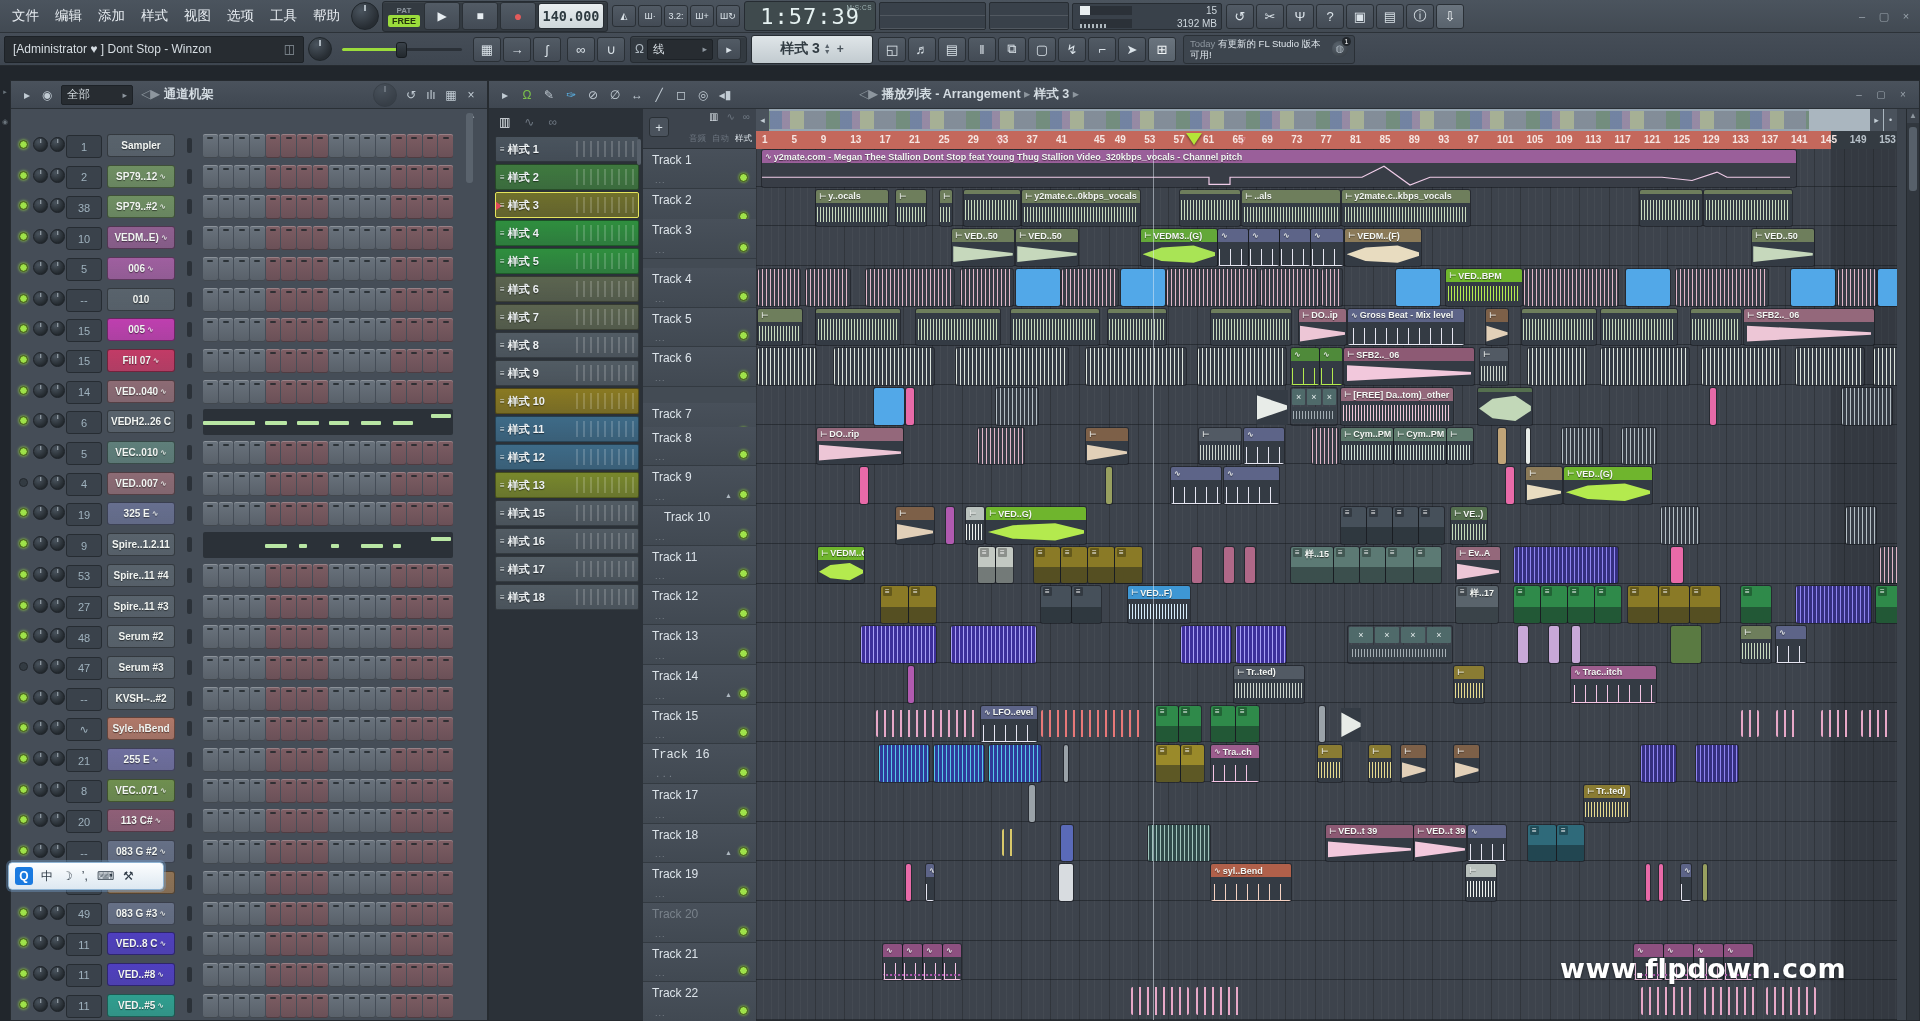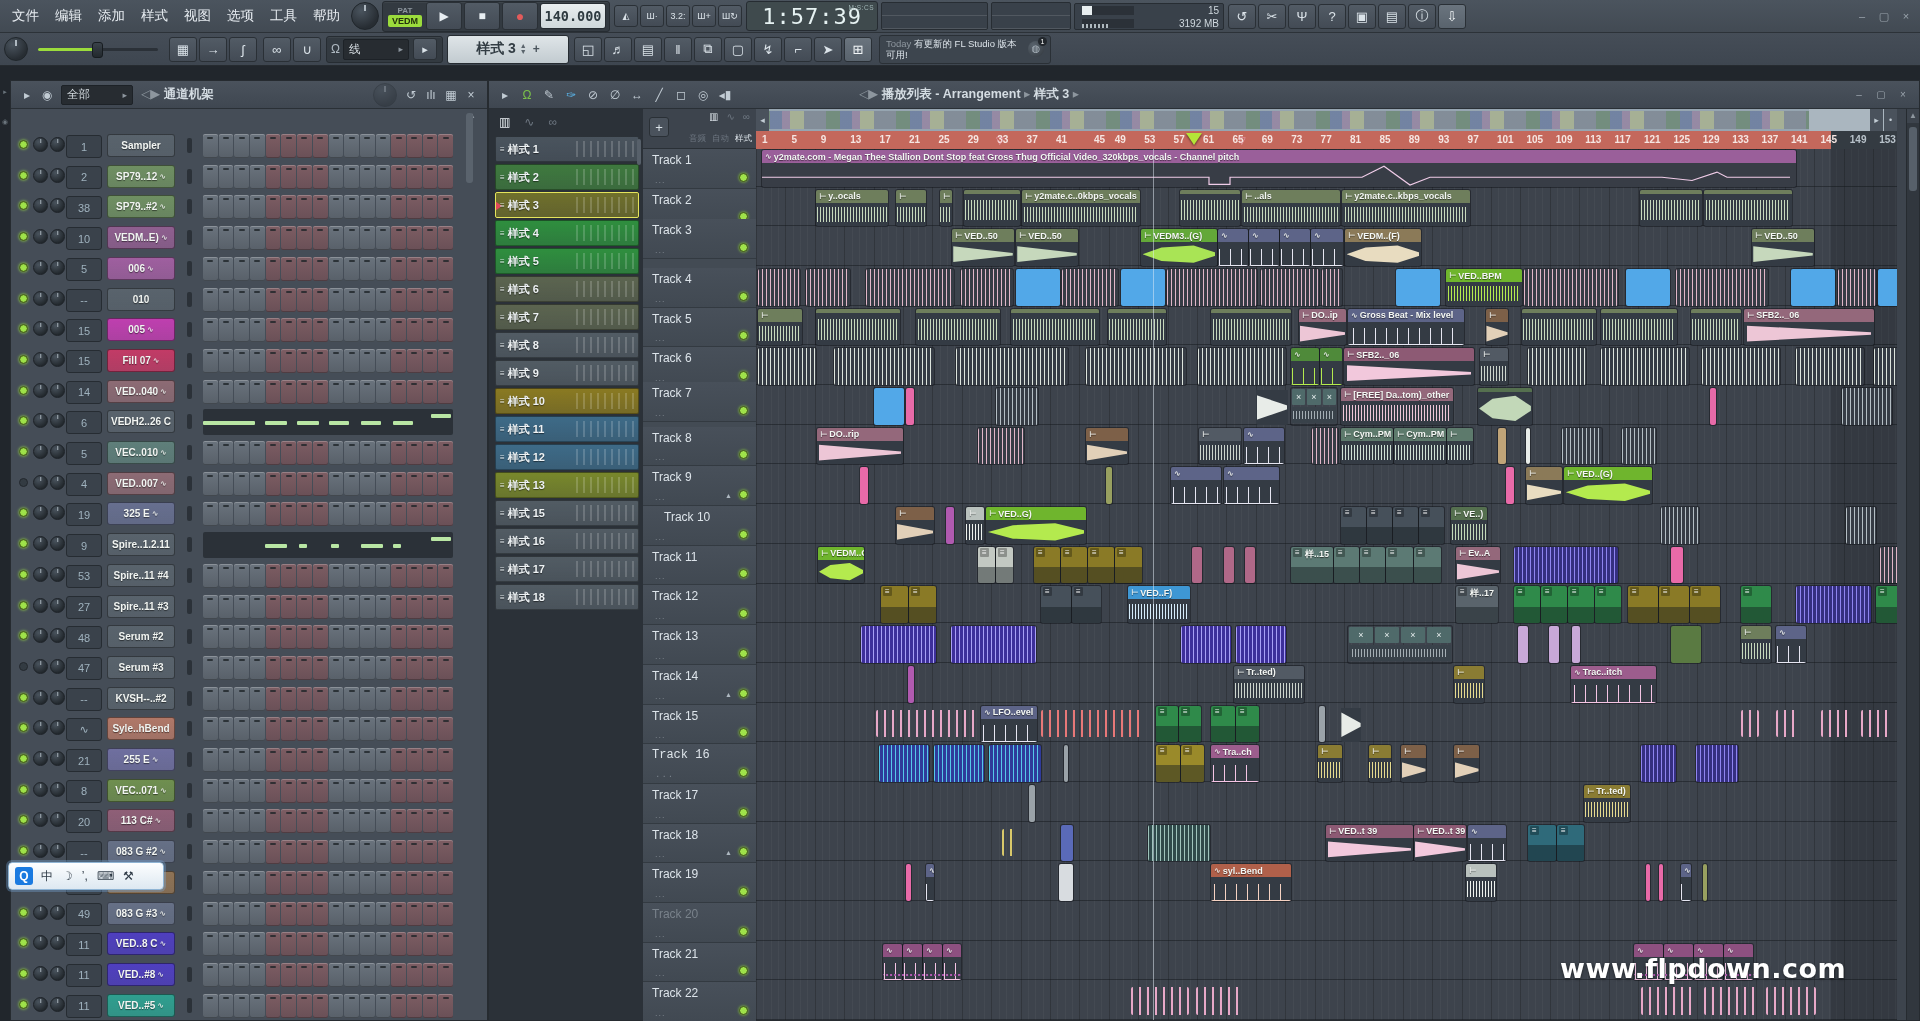--- a/index.html
+++ b/index.html
@@ -220,21 +220,21 @@
         <div class="menu-item">样式</div>
         <div class="menu-item">视图</div>
         <div class="menu-item">选项</div>
         <div class="menu-item">工具</div>
         <div class="menu-item">帮助</div>
       </nav>
     <div class="knob big"></div>
     <div class="ipanel f" style="height:29px;padding:0 3px;gap:2px">
       <div class="patsong">
         <div class="pat-lbl">PAT</div>
-        <div class="song-lbl">VEDM</div>
+        <div class="song-lbl">FREE</div>
       </div>
       <div class="tbtn">▶</div>
       <div class="tbtn">■</div>
       <div class="tbtn rec">●</div>
       <div class="lcd-tempo">140.000</div>
     </div>
     <div id="tb1-mini" class="f">
         <div class="ibtn sm" style="font-size: 9px;">◭</div>
         <div class="ibtn sm" style="font-size: 9px;">Ш·</div>
         <div class="ibtn sm" style="font-size: 9px;">3.2:</div>
@@ -268,20 +268,24 @@
         <div class="ibtn lit">⇩</div>
       </div>
     <div class="wc" id="wc-main" style="margin-left:auto">
         <div>–</div>
         <div>▢</div>
         <div>×</div>
       </div>
   </header>
 
   <header id="tb2">
+    <div id="admin">
+      <span>[Administrator ♥    ] Dont Stop - Winzon</span>
+      <span class="trash">◫</span>
+    </div>
     <div class="knob"></div>
     <div id="vslider">
         <div class="tr"></div>
         <div class="fill"></div>
         <div class="th"></div>
       </div>
     <div id="tb2-ga" class="f">
         <div class="ibtn">▦</div>
         <div class="ibtn">→</div>
         <div class="ibtn">ʃ</div>
@@ -1310,21 +1314,21 @@
         <div class="trk" style="top: 158.72px; height: 39.68px;">
           <div class="tname">Track 5</div>
           <div class="tdots">...</div>
           <div class="tled"></div>
         </div>
         <div class="trk" style="top: 198.4px; height: 39.68px;">
           <div class="tname">Track 6</div>
           <div class="tdots">...</div>
           <div class="tled"></div>
         </div>
-        <div class="trk" style="top: 233px; height: 39.68px;">
+        <div class="trk" style="top: 254px; height: 39.68px;">
           <div class="tname">Track 7</div>
           <div class="tdots">...</div>
           <div class="tled"></div>
         </div>
         <div class="trk" style="top: 277.76px; height: 39.68px;">
           <div class="tname">Track 8</div>
           <div class="tdots">...</div>
           <div class="tled"></div>
         </div>
         <div class="trk" style="top: 317.44px; height: 39.68px;">
@@ -1457,21 +1461,21 @@
     <div class="pinkmark" style="left: 240px;">▽</div>
         <div class="pinkmark" style="left: 482px;">▽</div>
       </div>
 
     <div id="content">
       <div class="after-song"></div>
       <div id="clips">
           <div class="clip" style="left: 6px; width: 1034px; top: 1px; height: 36.68px; --a: #9a5f9a; --w: #f0cce8;">
             <div class="chd" style="background: rgb(154, 95, 154);">
               <span class="g">∿</span>
-              <span>y2mate.com - Megan Thee Stallion  Dont Stop feat Gross Thug Official Video_320kbps_vocals - Channel pitch</span>
+              <span>y2mate.com - Megan Thee Stallion  Dont Stop feat Young Thug Stallion Video_320kbps_vocals - Channel pitch</span>
             </div>
             <div class="cbody" style="top: 13px; background: rgb(56, 61, 70);">
               <svg width="1034" height="24" style="position: absolute; inset: 0px;">
                 <polyline points="0,14.27027027027027 447,14.27027027027027 447,21.405405405405407 468,21.405405405405407 468,14.27027027027027 600,14.27027027027027 622,3.2432432432432434 648,22.054054054054053 668,14.27027027027027 900,14.27027027027027 930,17.513513513513512 955,9.08108108108108 965,14.27027027027027 1028,14.27027027027027" fill="none" stroke="#f0cce8" stroke-width="1.2"></polyline>
               </svg>
             </div>
           </div>
           <div class="clip" style="left: 60px; width: 72px; top: 40.68px; height: 36.68px; --a: #6e7e5c; --w: #c6d8bc;">
             <div class="chd" style="background: rgb(110, 126, 92);">
               <span class="g">⊢</span>

